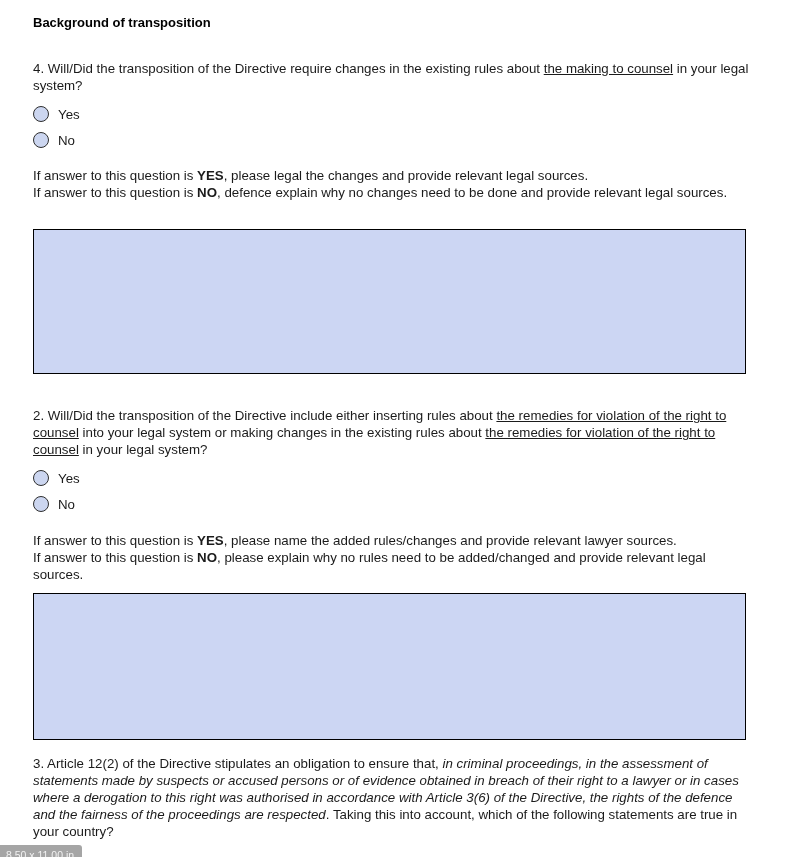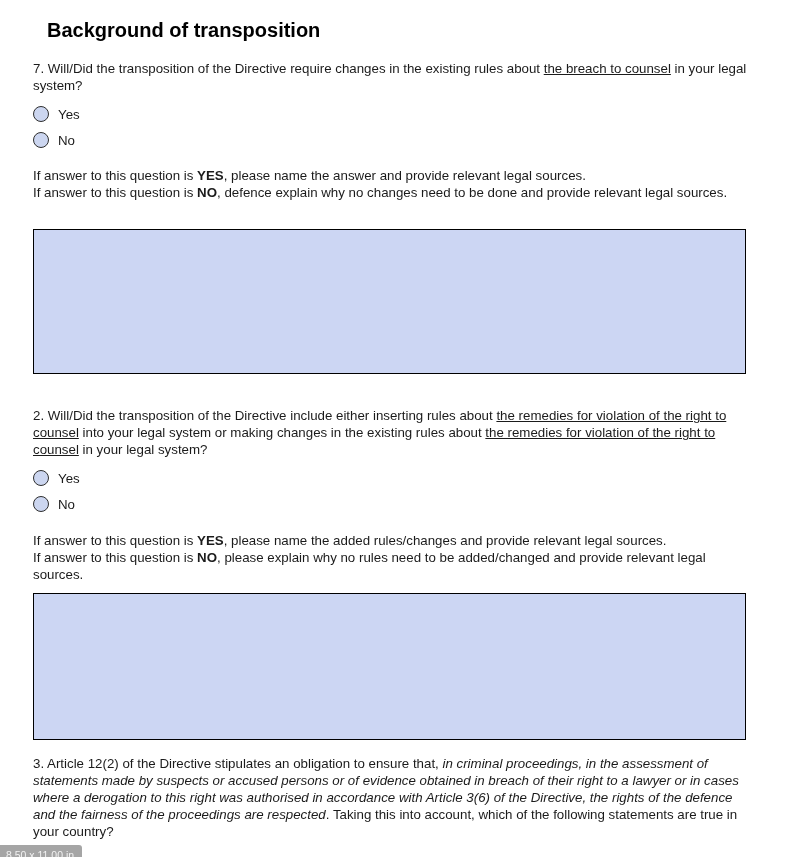--- a/index.html
+++ b/index.html
@@ -13,24 +13,23 @@
     height: 857px;
     overflow: hidden;
     background: #ffffff;
     font-family: "Liberation Sans", sans-serif;
     color: var(--text, #1b1b1b);
   }
   .doc-title {
     position: absolute;
     left: 33px;
     top: 6px;
-    font-size: 20px;
+    font-size: 13px;
     font-weight: bold;
     color: #000000;
-    margin-left: 14px;
   }
   .para {
     position: absolute;
     left: 33px;
     width: 716px;
     font-size: 13.3px;
     line-height: 17px;
   }
   .q1-prompt   { top: 60px; }
   .q1-instr    { top: 167px; }
@@ -92,54 +91,54 @@
   }
 </style>
 </head>
 <body>
 
 <div class="page">
 
   <h1 class="doc-title">Background of transposition</h1>
 
   <div class="para q1-prompt">
-      <div><span>7. Will/Did the transposition of the Directive require changes in the existing rules about </span><span style="text-decoration: underline;">the breach to counsel</span><span> in your legal system?</span></div>
+      <div><span>4. Will/Did the transposition of the Directive require changes in the existing rules about </span><span style="text-decoration: underline;">the making to counsel</span><span> in your legal system?</span></div>
     </div>
 
   <div class="radio-row q1-yes">
     <span class="radio-circle"></span>
     <span class="radio-label">Yes</span>
   </div>
   <div class="radio-row q1-no">
     <span class="radio-circle"></span>
     <span class="radio-label">No</span>
   </div>
 
   <div class="para q1-instr">
-      <div><span>If answer to this question is </span><span style="font-weight: bold;">YES</span><span>, please name the answer and provide relevant legal sources.</span></div>
+      <div><span>If answer to this question is </span><span style="font-weight: bold;">YES</span><span>, please legal the changes and provide relevant legal sources.</span></div>
       <div><span>If answer to this question is </span><span style="font-weight: bold;">NO</span><span>, defence explain why no changes need to be done and provide relevant legal sources.</span></div>
     </div>
 
   <textarea class="answer-field field-1" aria-label="Answer to question 1" style=""></textarea>
 
   <div class="para q2-prompt">
       <div><span>2. Will/Did the transposition of the Directive include either inserting rules about </span><span style="text-decoration: underline;">the remedies for violation of the right to counsel</span><span> into your legal system or making changes in the existing rules about </span><span style="text-decoration: underline;">the remedies for violation of the right to counsel</span><span> in your legal system?</span></div>
     </div>
 
   <div class="radio-row q2-yes">
     <span class="radio-circle"></span>
     <span class="radio-label">Yes</span>
   </div>
   <div class="radio-row q2-no">
     <span class="radio-circle"></span>
     <span class="radio-label">No</span>
   </div>
 
   <div class="para q2-instr">
-      <div><span>If answer to this question is </span><span style="font-weight: bold;">YES</span><span>, please name the added rules/changes and provide relevant legal sources.</span></div>
+      <div><span>If answer to this question is </span><span style="font-weight: bold;">YES</span><span>, please name the added rules/changes and provide relevant lawyer sources.</span></div>
       <div><span>If answer to this question is </span><span style="font-weight: bold;">NO</span><span>, please explain why no rules need to be added/changed and provide relevant legal sources.</span></div>
     </div>
 
   <textarea class="answer-field field-2" aria-label="Answer to question 2" style=""></textarea>
 
   <div class="para q3-prompt">
       <div><span>3. Article 12(2) of the Directive stipulates an obligation to ensure that, </span><span style="font-style: italic;">in criminal proceedings, in the assessment of statements made by suspects or accused persons or of evidence obtained in breach of their right to a lawyer or in cases where a derogation to this right was authorised in accordance with Article 3(6) of the Directive, the rights of the defence and the fairness of the proceedings are respected</span><span>. Taking this into account, which of the following statements are true in your country?</span></div>
     </div>
 
   <div class="size-tooltip">8.50 x 11.00 in</div>

